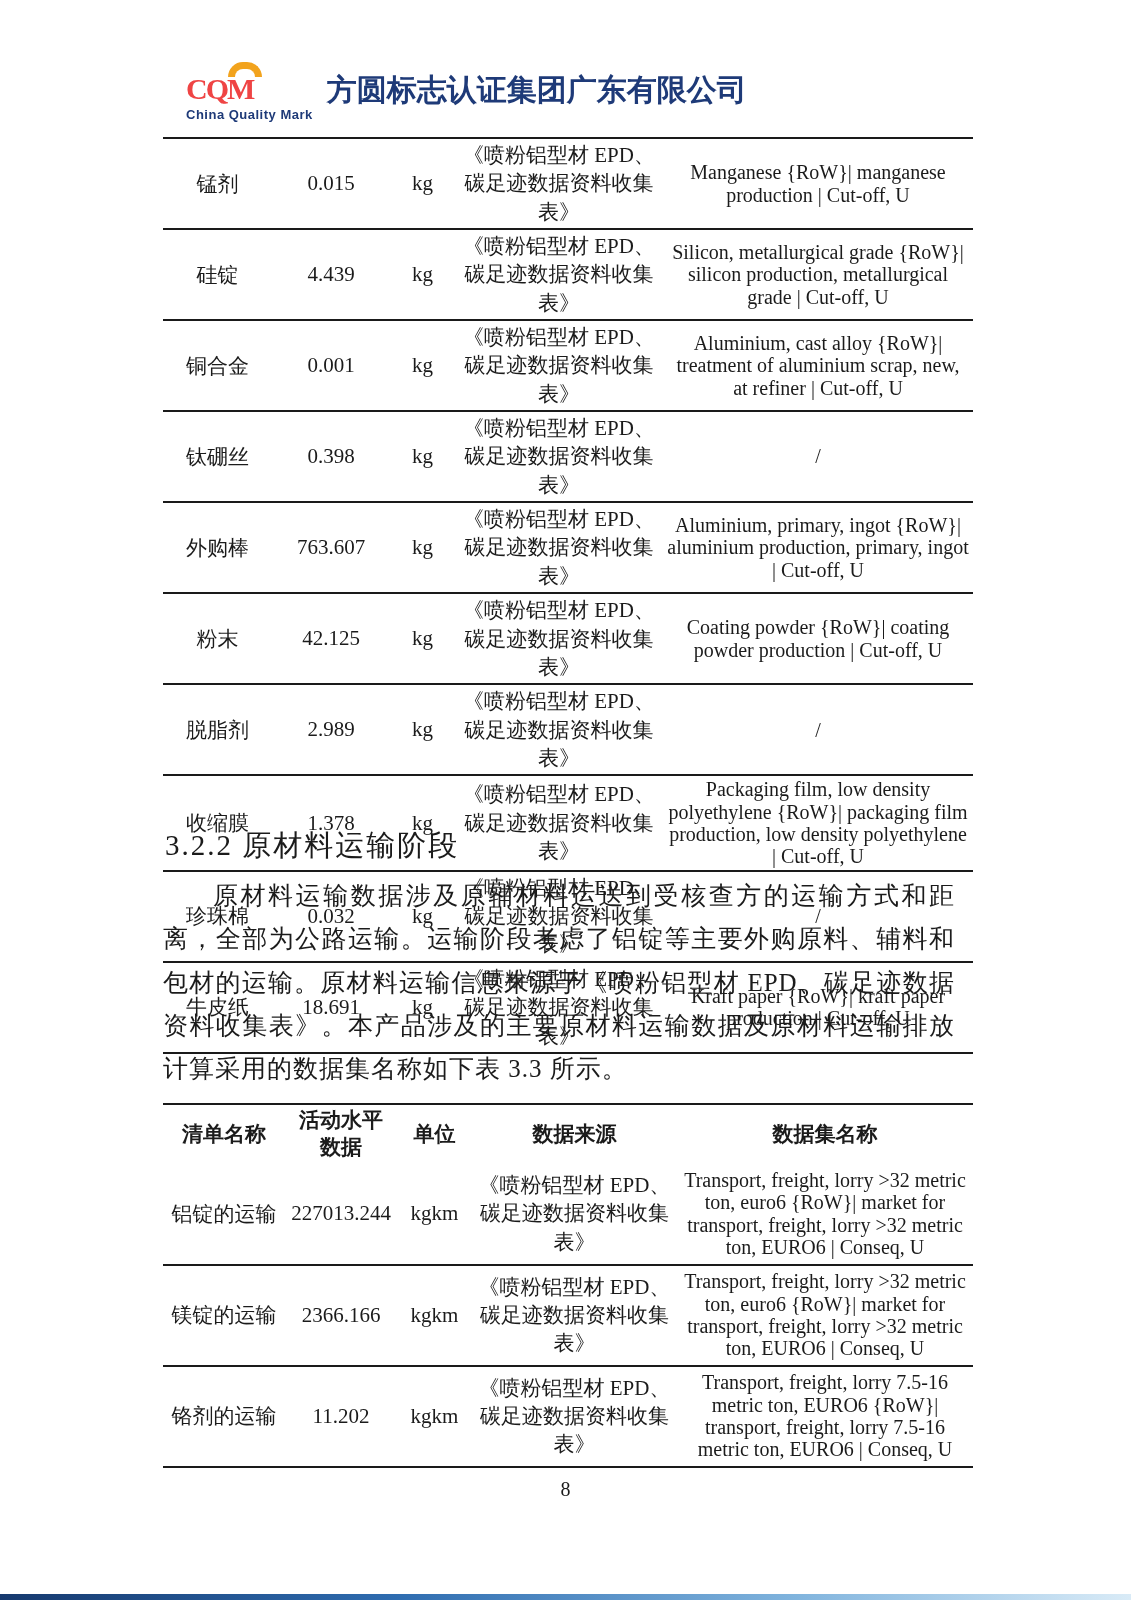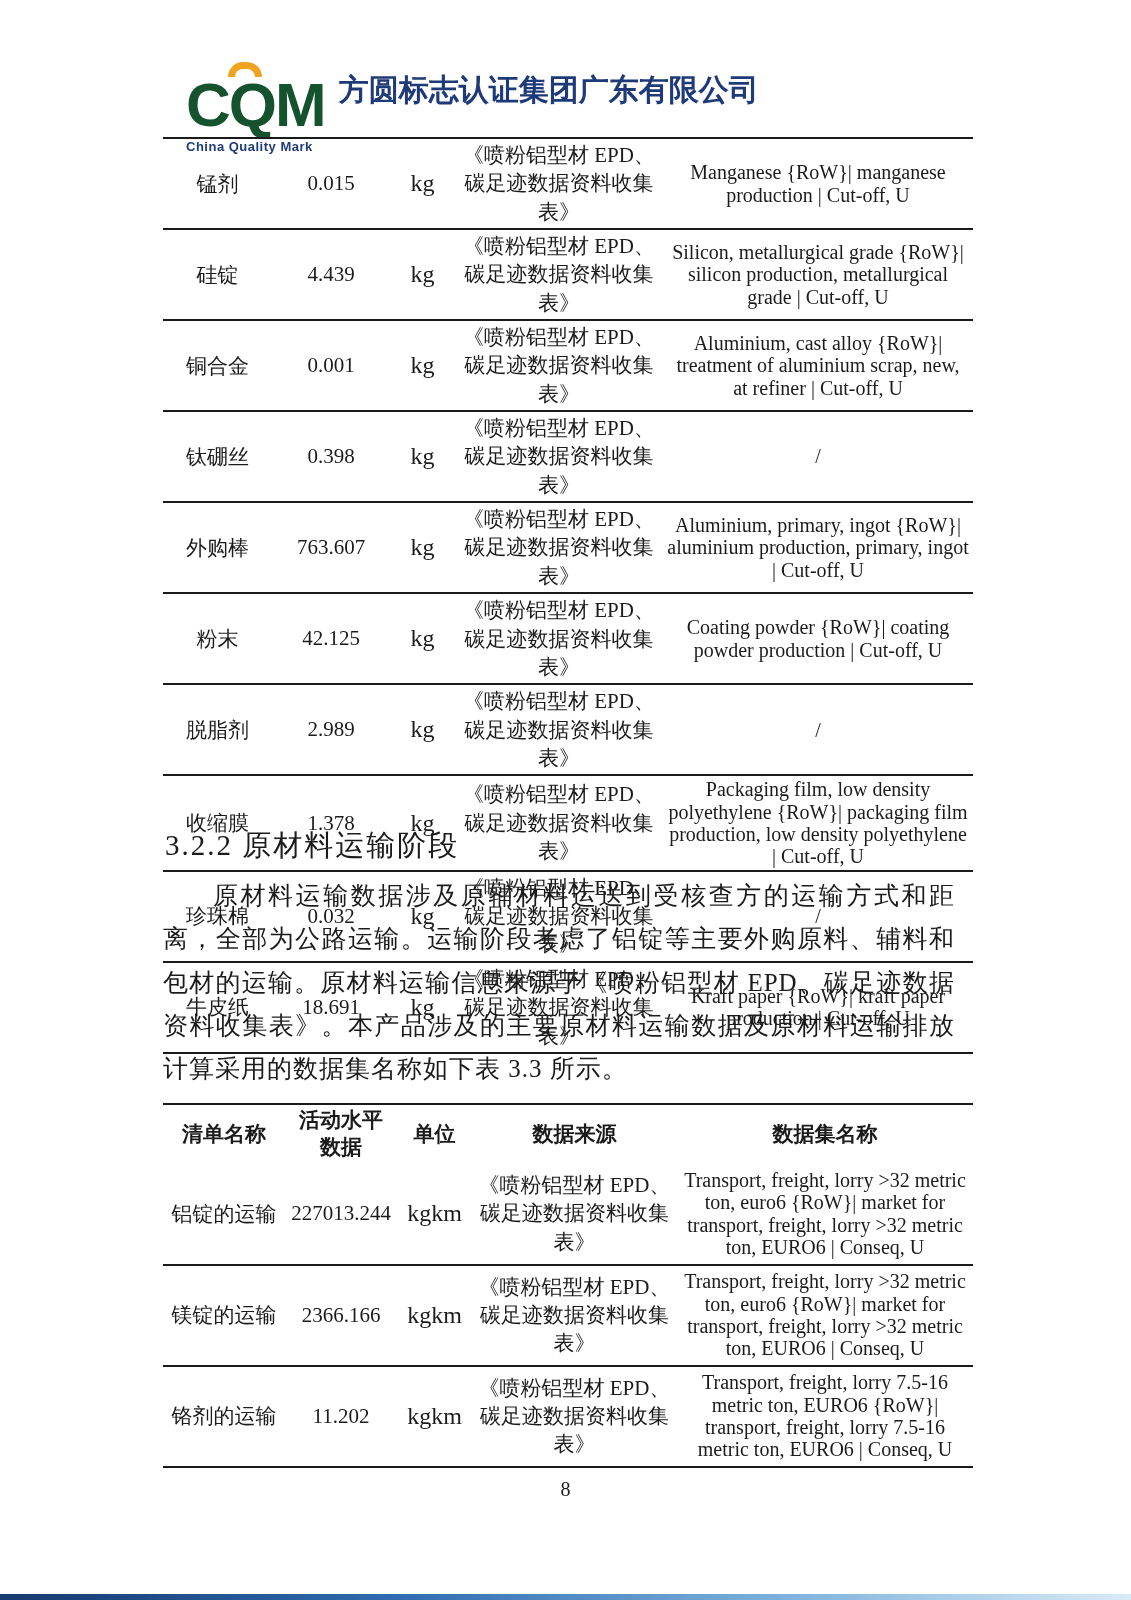--- a/index.html
+++ b/index.html
@@ -11,23 +11,23 @@
     background: #ffffff;
     overflow: hidden;
     font-family: "Liberation Serif", "DejaVu Serif", serif;
     color: #1b1b1b;
   }
 
   
   .brand { position: absolute; left: 186px; top: 62px; display: flex; align-items: flex-start; }
   .logo-block { position: relative; padding-top: 12px; }
   .logo-acronym {
-    font-family: Liberation Sans, sans-serif;
-    font-weight: 700; font-size: 62px; line-height: 1;
-    color: #14532d; letter-spacing: -2px;
+    font-family: Liberation Serif, serif;
+    font-weight: 700; font-size: 30px; line-height: 1;
+    color: #ef4444; letter-spacing: -2px;
   }
   .logo-arc {
     position: absolute; left: 42px; top: 0px;
     width: 34px; height: 15px;
     border: 7px solid #f2a31d; border-bottom: none;
     border-top-left-radius: 22px; border-top-right-radius: 22px;
   }
   .logo-tagline {
     font-family: "Liberation Sans", "DejaVu Sans", sans-serif;
     font-weight: 700; font-size: 13px; color: #1e3a78; margin-top: 3px;
@@ -48,21 +48,21 @@
   #table1 { top: 137px; }
   #table2 { top: 1103px; }
   tr { border-bottom: 2px solid #1a1a1a; }
   tr:last-child { border-bottom: none; }
   td, th {
     vertical-align: middle; text-align: center;
     padding: 2px 4px; font-weight: normal;
   }
   .c-name   { width: 109px; font-size: 21px; text-align: center; }
   .c-value  { width: 118px; font-size: 21px; }
-  .c-unit   { width: 65px;  font-size: 24px; }
+  .c-unit   { width: 65px;  font-size: 21px; }
   .c-source { width: 208px; font-size: 21px; line-height: 1.35; }
   .c-dataset{ width: 310px; font-size: 20px; line-height: 1.12; }
 
   #table1 tr:nth-child(1){ height: 61px; } #table1 tr:nth-child(2){ height: 65px; }
   #table1 tr:nth-child(3){ height: 67px; } #table1 tr:nth-child(4){ height: 64px; }
   #table1 tr:nth-child(5){ height: 65px; } #table1 tr:nth-child(6){ height: 65px; }
   #table1 tr:nth-child(7){ height: 60px; } #table1 tr:nth-child(8){ height: 87px; }
   #table1 tr:nth-child(9){ height: 64px; } #table1 tr:nth-child(10){ height: 62px; }
 
   #table2 .c-name { width: 122px; } #table2 .c-value { width: 112px; }

